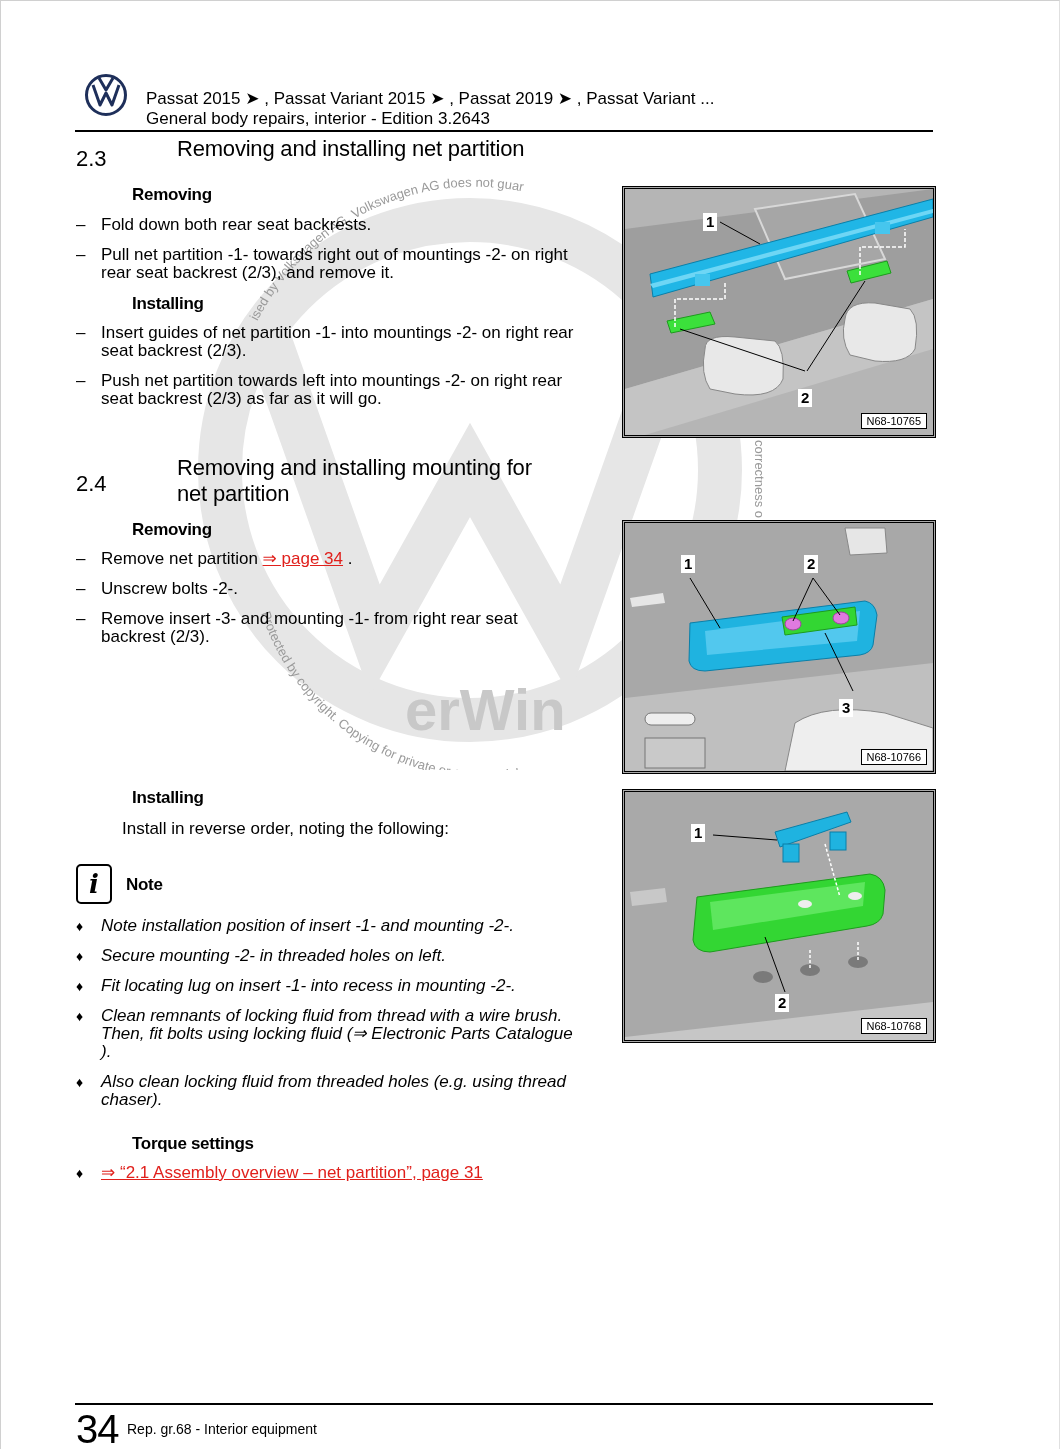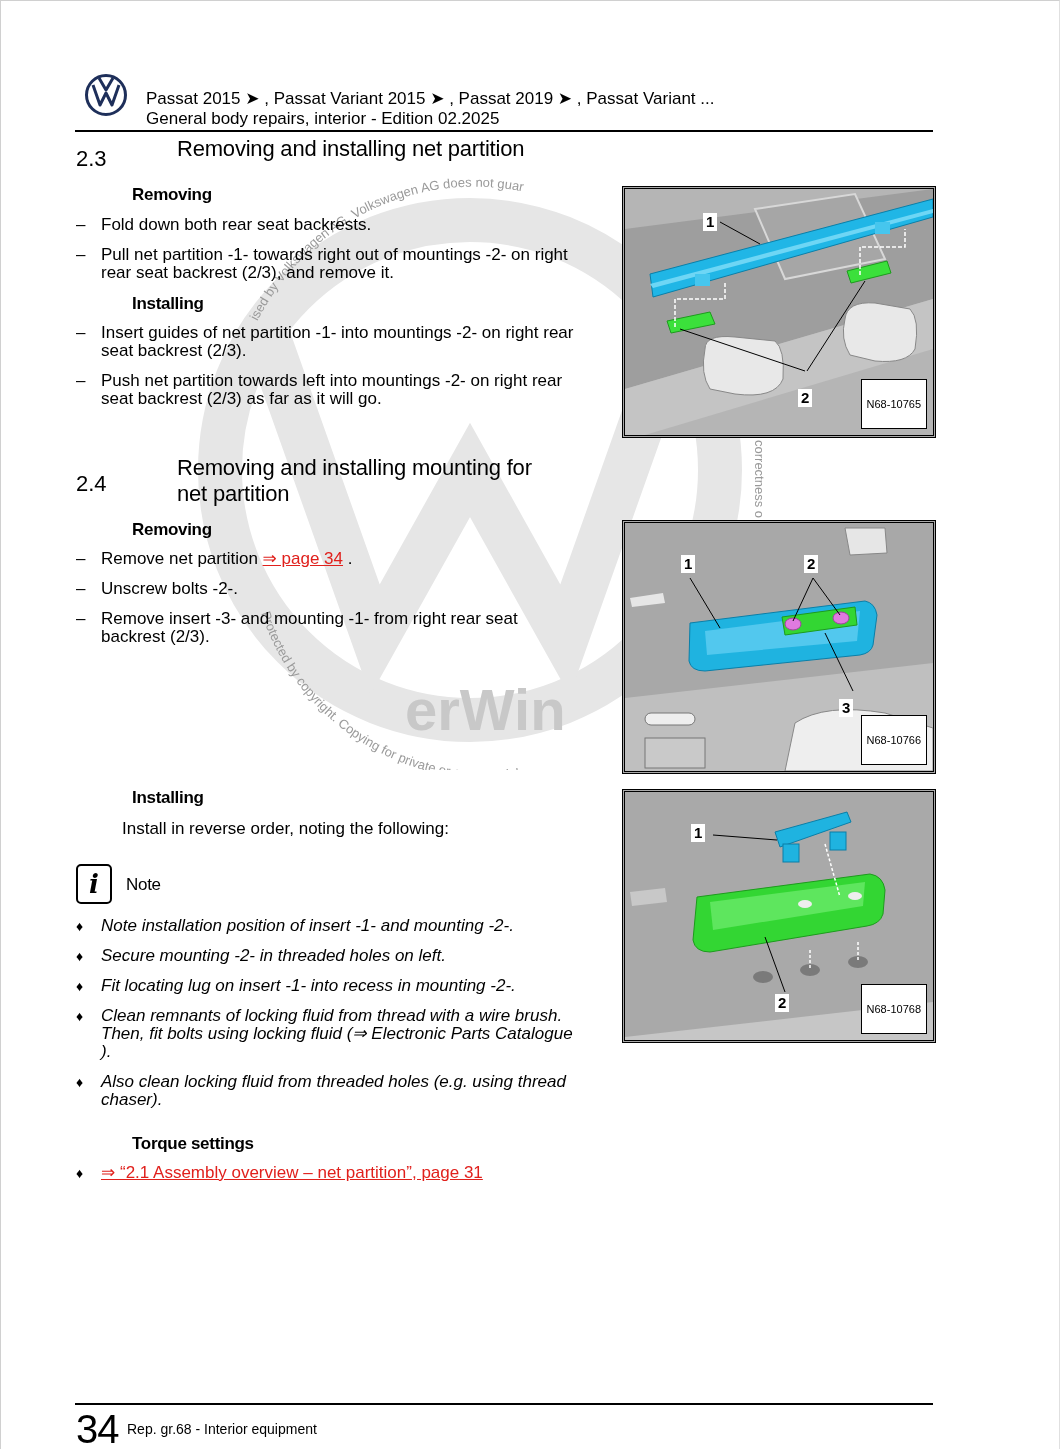--- a/index.html
+++ b/index.html
@@ -20,25 +20,25 @@
   .sec-title { position:absolute; font-size:22px; line-height:26px; letter-spacing:-0.2px; }
   .subhead { position:absolute; left:86px; font-size:17px; font-weight:bold; letter-spacing:-0.3px;margin-left:46px; }
   .step { position:absolute; left:76px; font-size:17px; line-height:18px; width:500px; }
   .step .dash { position:absolute; left:0; top:0; }
   .step .txt { display:block; margin-left:25px; }
   .link { color:#e0201c; text-decoration:underline; }
   .plain { position:absolute; left:76px; font-size:17px; }
   
   .fig { position:absolute; left:622px; width:308px; border:3px double #000; background:#a9a9a9; overflow:hidden; }
   .fig svg { display:block; width:100%; height:100%; }
-  .fig-id { position:absolute; right:6px; bottom:6px; background:#fff; border:1px solid #000; font-size:11px; padding:17px 5px; line-height:14px;margin-left:20px; }
+  .fig-id { position:absolute; right:6px; bottom:6px; background:#fff; border:1px solid #000; font-size:11px; padding:0 5px; line-height:14px;margin-left:20px; }
   .callout { position:absolute; background:#fff; font-weight:bold; font-size:15px; padding:0 3px; line-height:18px; }
   
   .note-icon { position:absolute; left:76px; top:864px; width:32px; height:36px; border:2px solid #000; border-radius:5px; display:flex; align-items:center; justify-content:center; font-family:"DejaVu Serif", serif; font-weight:bold; font-style:italic; font-size:26px; }
-  .note-label { position:absolute; left:126px; top:875px; font-size:17px; font-weight:normal; letter-spacing:-0.3px; }
+  .note-label { position:absolute; left:126px; top:875px; font-size:17px; font-weight:bold; letter-spacing:-0.3px; }
   .bullet { position:absolute; left:76px; font-size:17px; line-height:18px; width:500px; font-style:italic; }
   .bullet .dia { position:absolute; left:0; top:0; font-style:normal; font-size:14px; }
   .bullet .txt { display:block; margin-left:25px; }
   .bullet.normal { font-style:normal; }
   
   .ftr-rule { position:absolute; left:75px; top:1403px; width:858px; height:2px; background:#000; }
   .ftr-page { position:absolute; left:76px; top:1407px; font-size:40px; letter-spacing:-1px; }
   .ftr-text { position:absolute; left:127px; top:1421px; font-size:14px; }
 </style>
 </head>
@@ -63,21 +63,21 @@
 <div class="wm-vert">correctness o</div>
 
 <div class="logo">
   <svg viewBox="0 0 44 44" width="44" height="44">
     <circle cx="22" cy="22" r="19.5" fill="none" stroke="#1e2f5a" stroke-width="3"></circle>
     <path d="M 9 12 L 16 32 L 22 20 L 28 32 L 35 12" fill="none" stroke="#1e2f5a" stroke-width="3" stroke-linejoin="round"></path>
     <path d="M 15 5 L 22 17 L 29 5" fill="none" stroke="#1e2f5a" stroke-width="3" stroke-linejoin="round"></path>
   </svg>
 </div>
 <div class="hdr-line1">Passat 2015 ➤ , Passat Variant 2015 ➤ , Passat 2019 ➤ , Passat Variant ...</div>
-<div class="hdr-line2">General body repairs, interior - Edition 02.2025</div>
+<div class="hdr-line2">General body repairs, interior - Edition 3.2643</div>
 <div class="hdr-rule"></div>
 
 <div class="sec-num" style="left:76px; top:146px;">2.3</div>
 <div class="sec-title" style="left:177px; top:136px;">Removing and installing net partition</div>
 
 <div class="subhead" style="top:185px;">Removing</div>
 <div class="step" style="top:216px;">
     <span class="dash">–</span>
     <span class="txt">Fold down both rear seat backrests.</span>
   </div>

